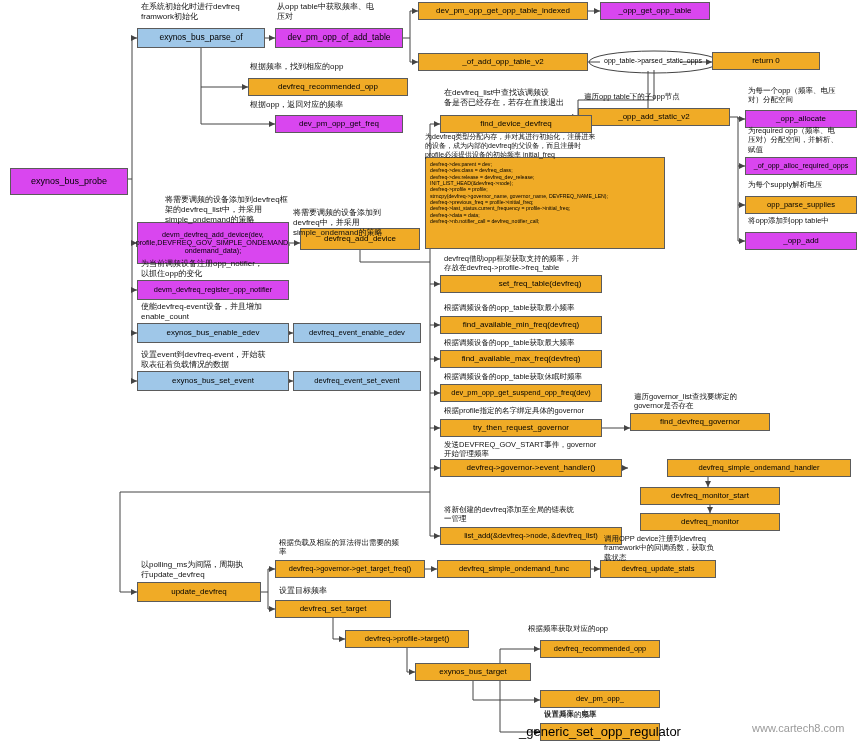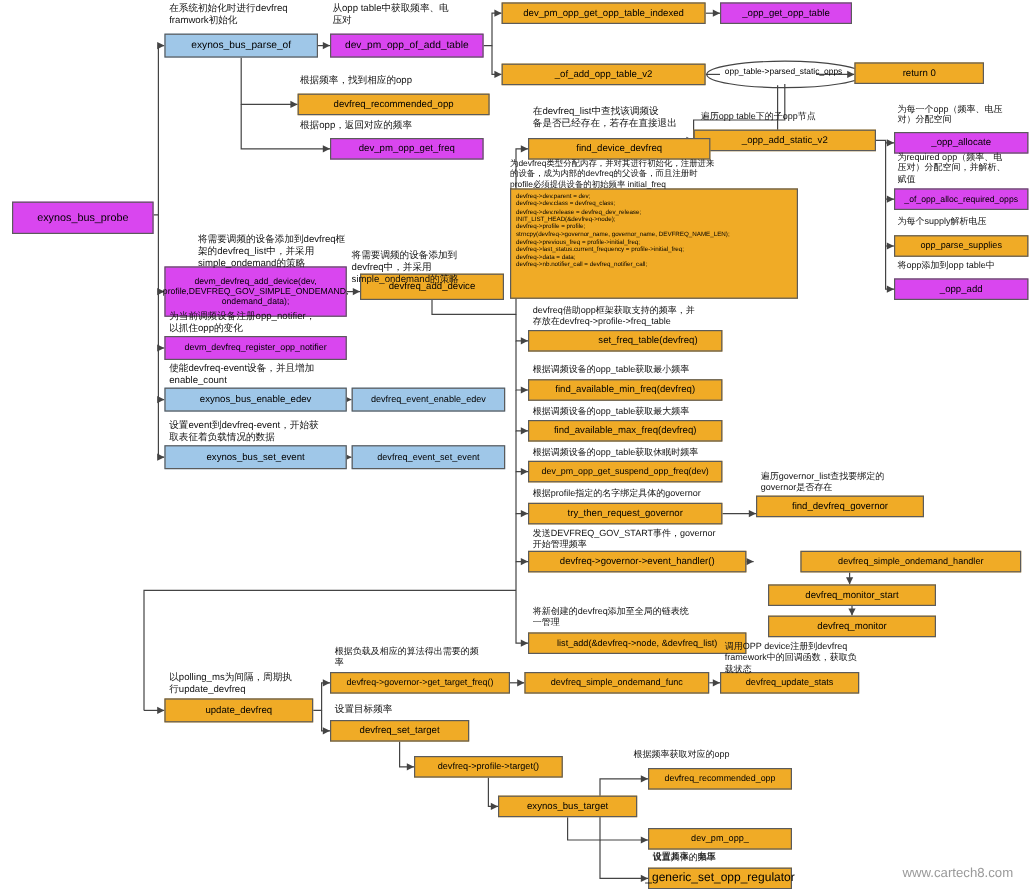--- a/index.html
+++ b/index.html
@@ -168,21 +168,21 @@
       <div class="node n-blue" style="left: 293px; top: 371px; width: 128px; height: 20px; font-size: 7.6px; white-space: pre-line;">devfreq_event_set_event</div>
       <div class="node n-orange" style="left: 137px; top: 582px; width: 124px; height: 20px; font-size: 8px; white-space: pre-line;">update_devfreq</div>
       <div class="node n-orange" style="left: 275px; top: 560px; width: 150px; height: 18px; font-size: 7.4px; white-space: pre-line;">devfreq-&gt;governor-&gt;get_target_freq()</div>
       <div class="node n-orange" style="left: 437px; top: 560px; width: 154px; height: 18px; font-size: 7.6px; white-space: pre-line;">devfreq_simple_ondemand_func</div>
       <div class="node n-orange" style="left: 600px; top: 560px; width: 116px; height: 18px; font-size: 7.6px; white-space: pre-line;">devfreq_update_stats</div>
       <div class="node n-orange" style="left: 275px; top: 600px; width: 116px; height: 18px; font-size: 8px; white-space: pre-line;">devfreq_set_target</div>
       <div class="node n-orange" style="left: 345px; top: 630px; width: 124px; height: 18px; font-size: 7.6px; white-space: pre-line;">devfreq-&gt;profile-&gt;target()</div>
       <div class="node n-orange" style="left: 415px; top: 663px; width: 116px; height: 18px; font-size: 8px; white-space: pre-line;">exynos_bus_target</div>
       <div class="node n-orange" style="left: 540px; top: 640px; width: 120px; height: 18px; font-size: 7.4px; white-space: pre-line;">devfreq_recommended_opp</div>
       <div class="node n-orange" style="left: 540px; top: 690px; width: 120px; height: 18px; font-size: 7.6px; white-space: pre-line;">dev_pm_opp_</div>
-      <div class="node n-orange" style="left: 540px; top: 723px; width: 120px; height: 18px; font-size: 10px; white-space: pre-line;">_generic_set_opp_regulator</div>
+      <div class="node n-orange" style="left: 540px; top: 723px; width: 120px; height: 18px; font-size: 13px; white-space: pre-line;">_generic_set_opp_regulator</div>
     </div>
   <div id="notes">
       <div class="note" style="left: 141px; top: 2px; font-size: 8px; white-space: pre-line;">在系统初始化时进行devfreq
 framwork初始化</div>
       <div class="note" style="left: 277px; top: 2px; font-size: 8px; white-space: pre-line;">从opp table中获取频率、电
 压对</div>
       <div class="note" style="left: 250px; top: 62px; font-size: 8px; white-space: pre-line;">根据频率，找到相应的opp</div>
       <div class="note" style="left: 250px; top: 100px; font-size: 8px; white-space: pre-line;">根据opp，返回对应的频率</div>
       <div class="note" style="left: 444px; top: 88px; font-size: 8px; white-space: pre-line;">在devfreq_list中查找该调频设
 备是否已经存在，若存在直接退出</div>

